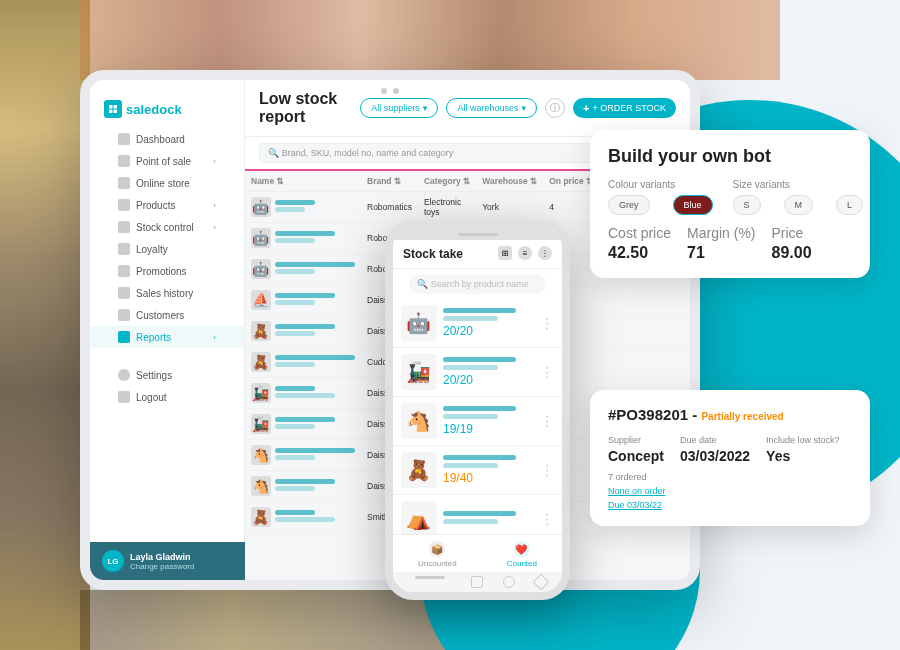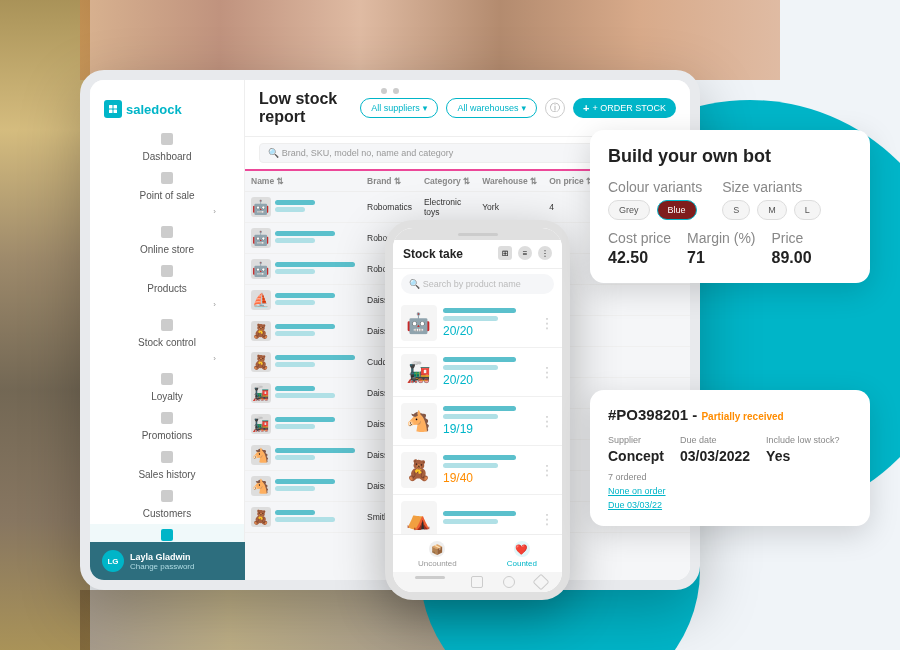--- a/index.html
+++ b/index.html
@@ -132,21 +132,20 @@
     }
     .logo-text span { color: #00b5c8; }
     .sidebar-item {
       display: flex;
       align-items: center;
       padding: 5px 28px;
       gap: 6px;
       cursor: pointer;
       font-size: 10px;
       color: #555;
-      flex-direction: column;
     }
     .sidebar-item.active { background: #f0f9fa; color: #00b5c8; }
     .sidebar-icon {
       width: 12px;
       height: 12px;
       background: #ccc;
       border-radius: 2px;
       flex-shrink: 0;
     }
     .sidebar-icon.teal { background: #00b5c8; }
@@ -338,21 +337,21 @@
     }
     .phone-icon {
       width: 14px;
       height: 14px;
       background: #ddd;
       border-radius: 50%;
     }
     .phone-search {
       padding: 5px 8px;
       background: #f5f6f8;
-      margin: 5px 8px;
+      margin: 5px 16px;
       border-radius: 20px;
       font-size: 9px;
       color: #bbb;
     }
     .phone-list {
       flex: 1;
       overflow: hidden;
     }
     .phone-list-item {
       display: flex;
@@ -457,27 +456,27 @@
       color: #222;
       margin-bottom: 12px;
     }
     .card-variants-row {
       display: flex;
       gap: 20px;
       margin-bottom: 10px;
     }
     .card-variants-group { }
     .card-variants-label {
-      font-size: 14px;
+      font-size: 10px;
       color: #888;
       margin-bottom: 5px;
     }
     .card-variants-btns {
       display: flex;
-      gap: 7px;
+      gap: 23px;
     }
     .variant-btn {
       padding: 4px 10px;
       border-radius: 20px;
       font-size: 9px;
       border: 1px solid #ddd;
       cursor: pointer;
       background: #f5f5f5;
       color: #555;
     }

